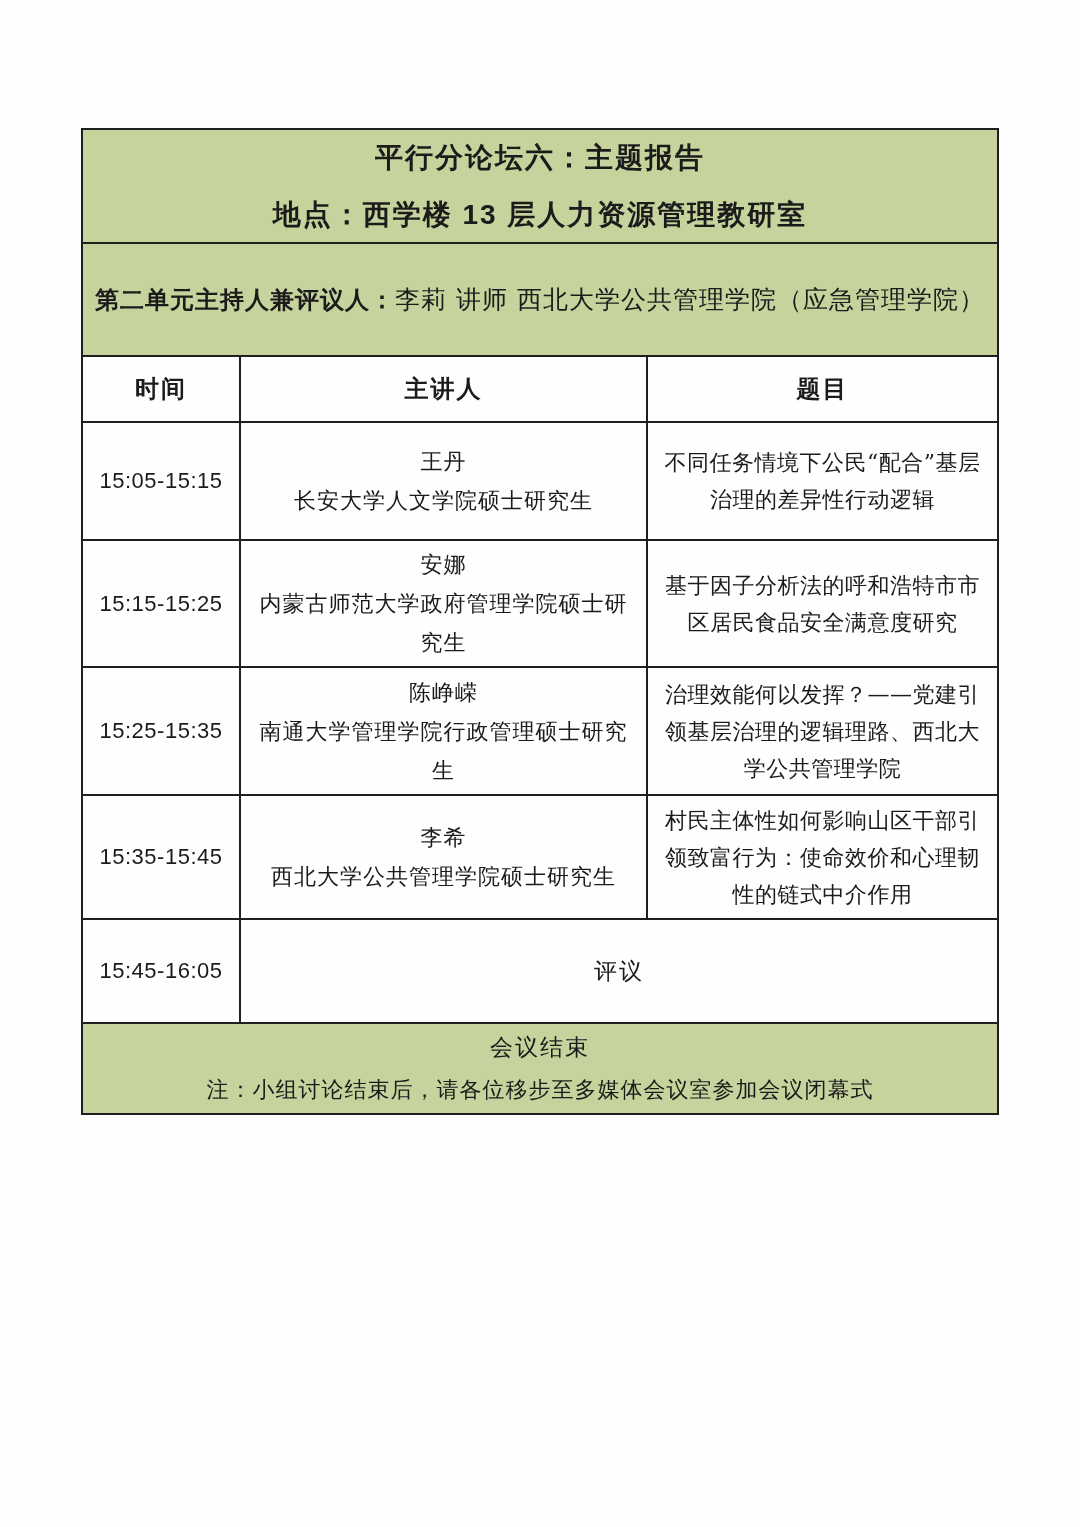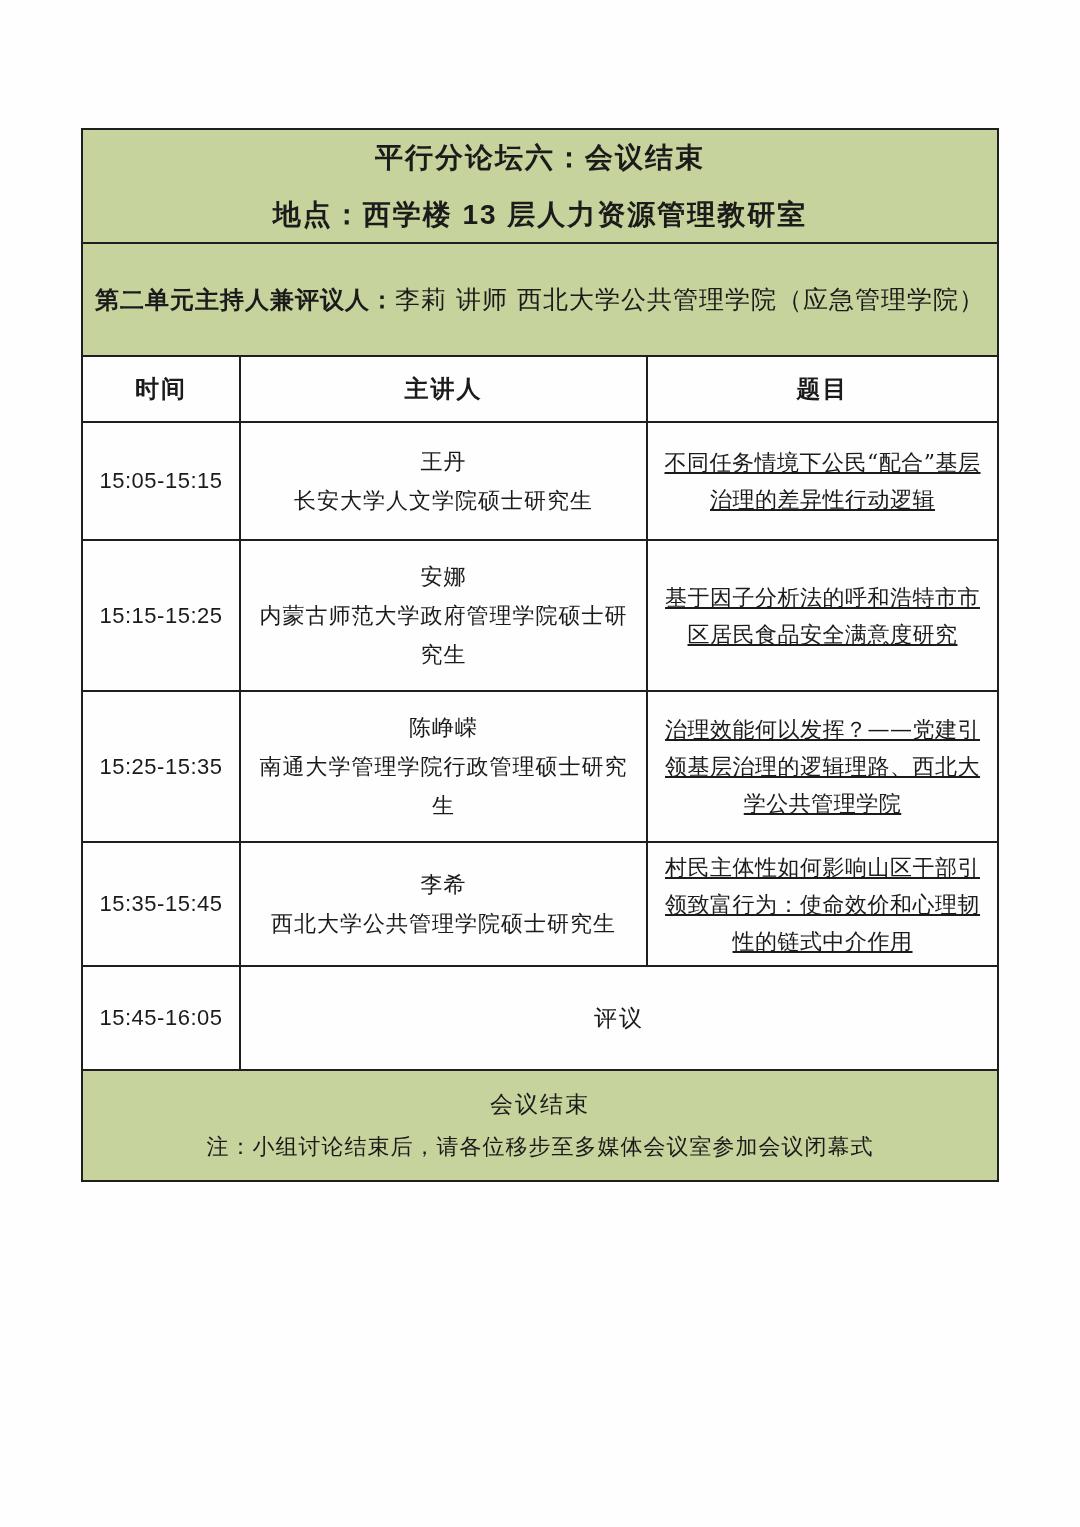--- a/index.html
+++ b/index.html
@@ -36,21 +36,21 @@
 
   
   tr.r-title   { height: 114px; }
   tr.r-mod     { height: 113px;  }
   tr.r-head    { height: 66px;  }
   tr.r-s1      { height: 118px; }
   tr.r-s2      { height: 115px; }
   tr.r-s3      { height: 128px; }
   tr.r-s4      { height: 124px; }
   tr.r-review  { height: 104px; }
-  tr.r-foot    { height: 111px;  }
+  tr.r-foot    { height: 91px;  }
 
   
   .hei-bold {
     font-family: "Liberation Sans", sans-serif;
     font-weight: 700;
   }
   .kai {
     font-family: "DejaVu Serif", serif;
     font-weight: 400;
   }
@@ -78,32 +78,31 @@
   }
   .time-cell {
     font-family: Liberation Sans, sans-serif;
     font-size: 22px;
     letter-spacing: 0.5px;
     white-space: nowrap;
   }
   .speaker-cell {
     font-size: 22px;
     line-height: 39px;
-    padding: 16px 10px !important;
+    padding: 4px 10px !important;
     letter-spacing: 1px;
     margin-left: 13px;
   }
   .speaker-name { display: block; }
   .speaker-affil { display: block; }
   .topic-cell {
     font-size: 22px;
     line-height: 37px;
     padding: 0 8px !important;
     letter-spacing: 0.5px;
-    text-decoration: underline;
   }
   .review-cell {
     font-size: 23px;
     letter-spacing: 2px;
   }
   .footer-block {
     display: flex;
     flex-direction: column;
     justify-content: center;
     gap: 12px;
@@ -119,21 +118,21 @@
     <colgroup>
       <col style="width:158px">
       <col style="width:407px">
       <col style="width:351px">
     </colgroup>
 
     <tbody>
         <tr class="r-title">
       <td colspan="3" class="green">
         <div class="title-block">
-          <div class="hei-bold title-line">平行分论坛六：会议结束</div>
+          <div class="hei-bold title-line">平行分论坛六：主题报告</div>
           <div class="hei-bold title-line">地点：西学楼 13 层人力资源管理教研室</div>
         </div>
       </td>
     </tr>
 
     <tr class="r-mod">
       <td colspan="3" class="green">
         <div class="mod-line"><span class="hei-bold">第二单元主持人兼评议人：</span><span class="kai">李莉 讲师 西北大学公共管理学院（应急管理学院）</span></div>
       </td>
     </tr>

